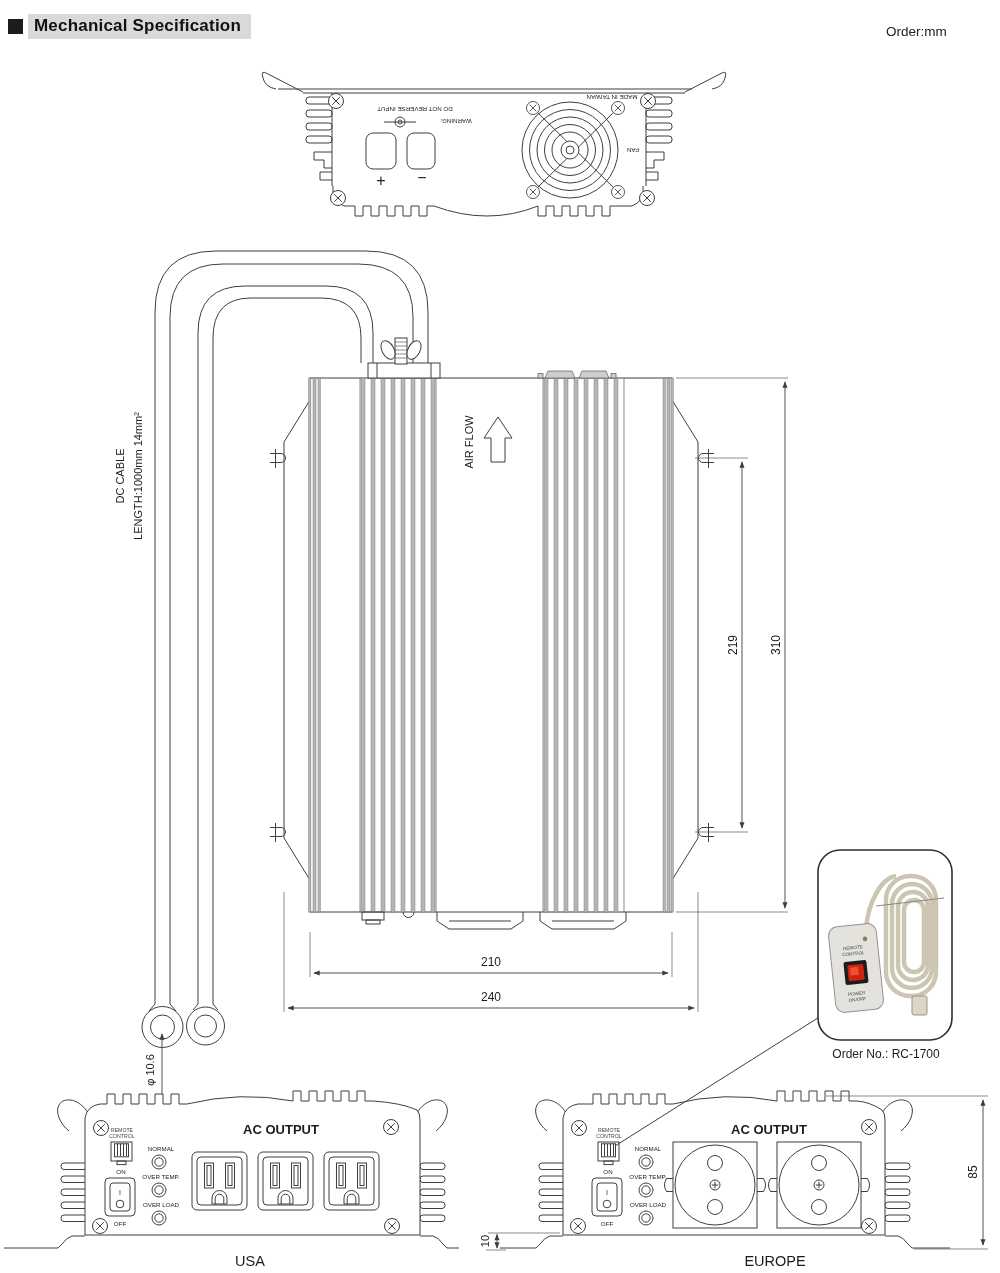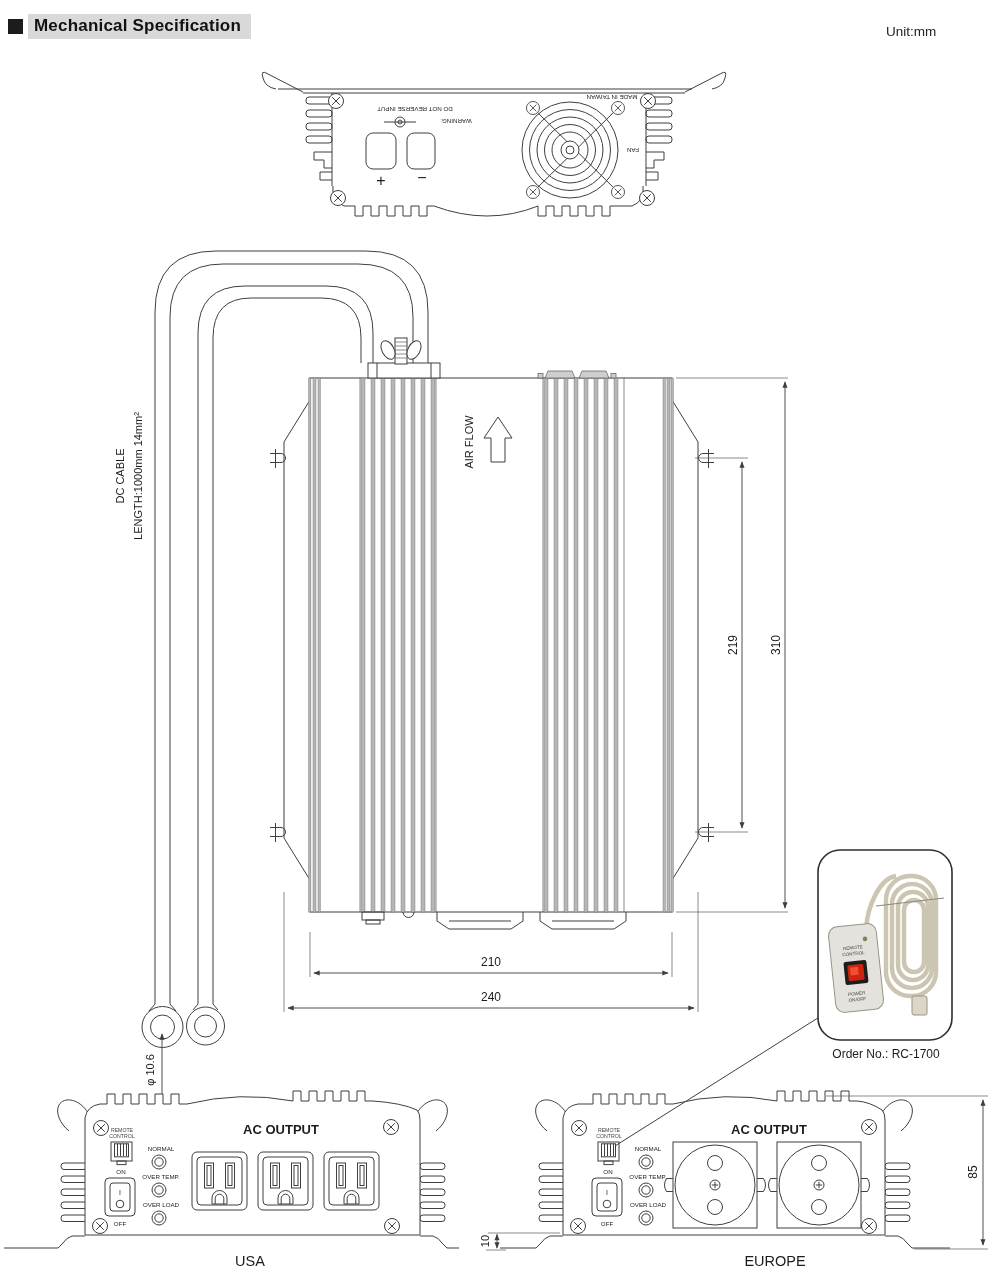--- a/index.html
+++ b/index.html
@@ -26,21 +26,21 @@
   .beige{stroke:#ccc5b2;stroke-width:4.5;fill:none;}
 </style>
 </head>
 <body>
 <div id="page">
 
 <div class="hdr">
   <span class="sq"></span>
   <h1>Mechanical Specification</h1>
 </div>
-<div class="unit">Unit:mm</div>
+<div class="unit">Order:mm</div>
 
 <svg id="art" width="1000" height="1273" viewBox="0 0 1000 1273">
 <defs>
   <marker id="arr" viewBox="0 0 10 10" refX="9" refY="5" markerWidth="9" markerHeight="7" orient="auto-start-reverse">
           <path d="M0,1 L10,5 L0,9 Z" fill="#3d3d3d"></path>
         </marker>
   <g id="screwx">
     <circle r="7.5" fill="#fff" stroke="#3f3f3f" stroke-width="1"></circle>
     <path d="M-3.8,-3.8 L3.8,3.8 M-3.8,3.8 L3.8,-3.8" stroke="#3f3f3f" stroke-width="1" fill="none"></path>
   </g>

